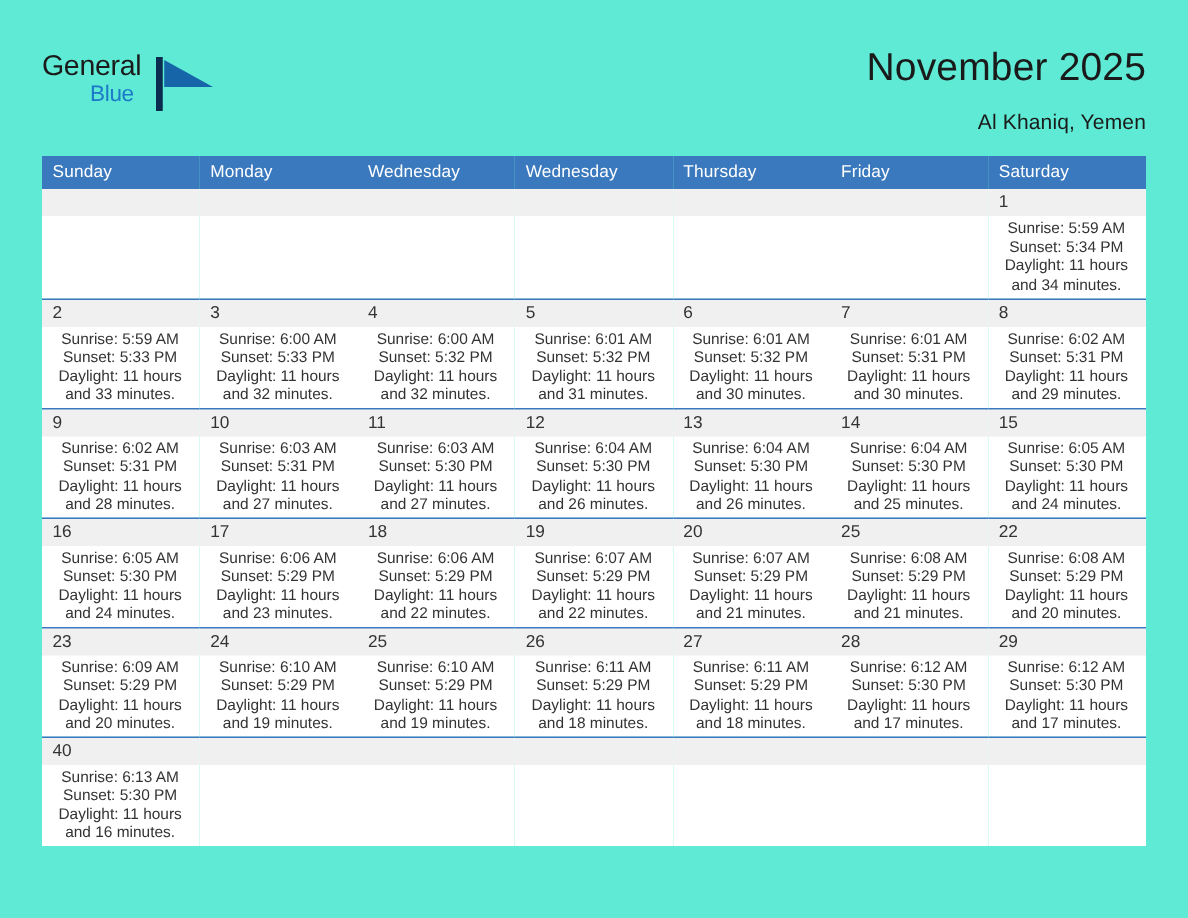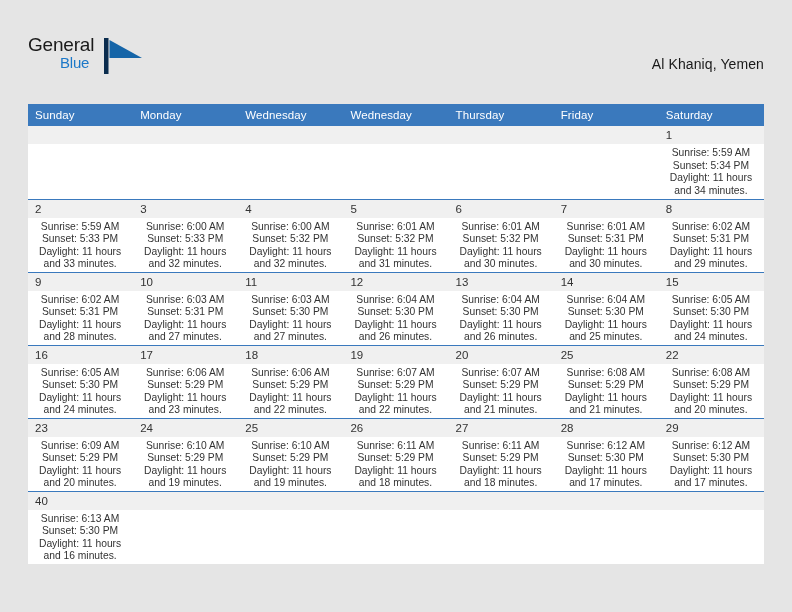--- a/index.html
+++ b/index.html
@@ -10,21 +10,21 @@
     height: 612px;
     background: #ffffff;
     font-family: "Liberation Sans", sans-serif;
     -webkit-font-smoothing: antialiased;
   }
 
   .page {
     position: relative;
     width: 792px;
     height: 612px;
-    background: #e5e5e5;
+    background: #5eead4;
     overflow: hidden;
   }
 
   
   .header {
     position: absolute;
     left: 28px;
     top: 28px;
     right: 28px;
     height: 62px;
@@ -73,21 +73,21 @@
   .cal-title {
     font-size: 26px;
     font-weight: normal;
     color: #1a1a1a;
     line-height: 1.12;
     letter-spacing: 0.1px;
   }
   .cal-location {
     font-size: 14px;
     color: #1a1a1a;
-    margin-top: 26px;
+    margin-top: 14px;
     letter-spacing: 0.1px;
   }
 
   
   .calendar {
     position: absolute;
     left: 28px;
     top: 104px;
     width: 736px;
     border-collapse: collapse;
@@ -150,20 +150,21 @@
       <span class="logo-blue">Blue</span>
       <span class="logo-mark">
         <svg width="40" height="36" viewBox="0 0 40 36" xmlns="http://www.w3.org/2000/svg">
           <rect x="0" y="0" width="4.5" height="36" fill="#0a2c4e"></rect>
           <polygon points="5.5,2 38,20 5.5,20" fill="#1565a8"></polygon>
         </svg>
       </span>
     </div>
 
     <div class="title-block">
+      <div class="cal-title">November 2025</div>
       <div class="cal-location">Al Khaniq, Yemen</div>
     </div>
 
   </div>
 
   <table class="calendar">
     <thead>
       <tr>
         <th>Sunday</th>
         <th>Monday</th>

